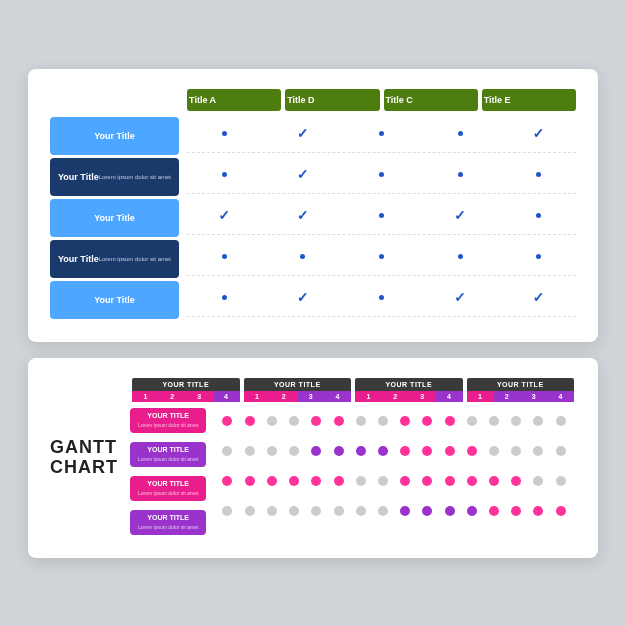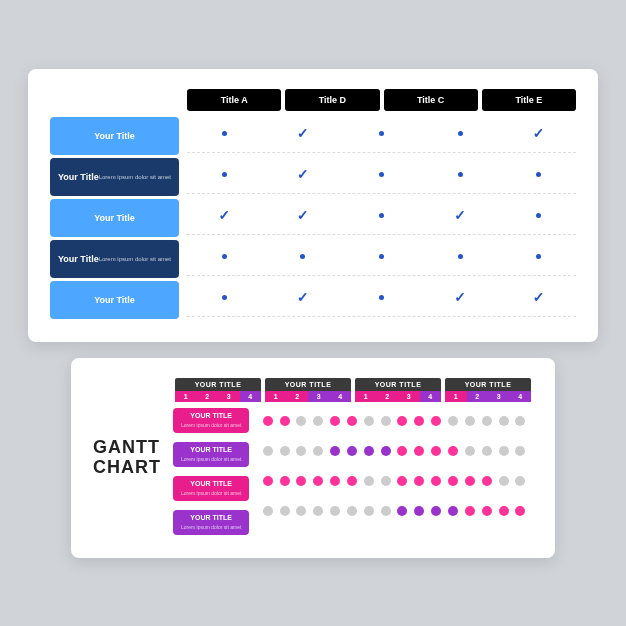--- a/index.html
+++ b/index.html
@@ -72,25 +72,25 @@
       flex-direction: column;
     }
     .card1-header-row {
       display: flex;
       flex-direction: row;
       gap: 4px;
       margin-bottom: 4px;
     }
     .c1-col-header {
       flex: 1;
-      background: #000000;
+      background: #4d7c0f;
       color: #fff;
       font-size: 9px;
       font-weight: bold;
-      text-align: center;
+      text-align: left;
       padding: 6px 2px;
       border-radius: 3px;
     }
     .card1-rows {
       display: flex;
       flex-direction: column;
       gap: 3px;
     }
     .c1-data-row {
       display: flex;
@@ -115,21 +115,21 @@
     }
     .dot-small {
       width: 5px;
       height: 5px;
       background: #2255cc;
       border-radius: 50%;
     }
 
     
     .card2 {
-      width: 484px;
+      width: 570px;
     }
     .card2-inner {
       display: flex;
       flex-direction: row;
       align-items: stretch;
     }
     .card2-title-block {
       display: flex;
       flex-direction: column;
       justify-content: center;

